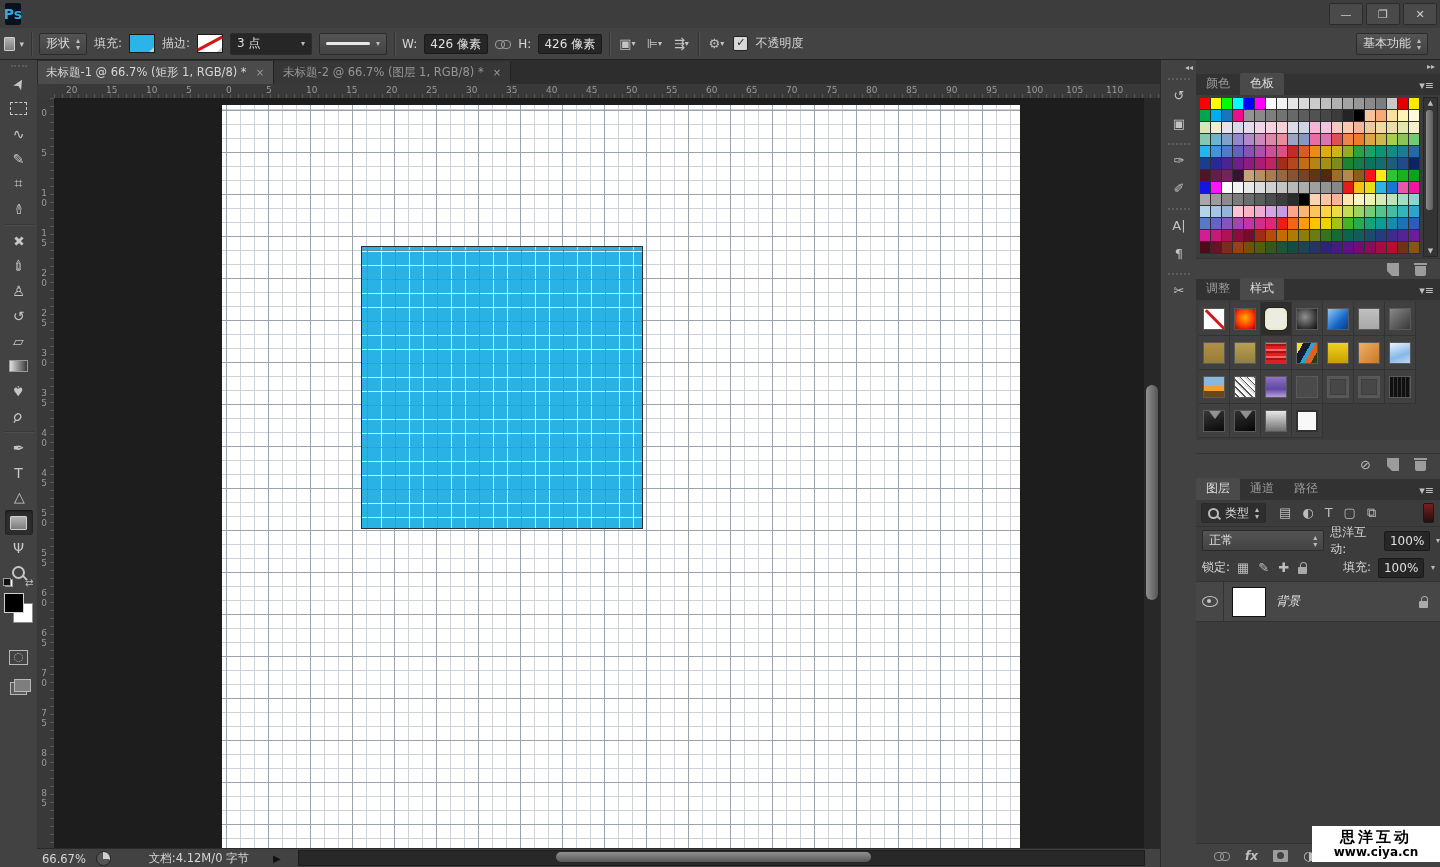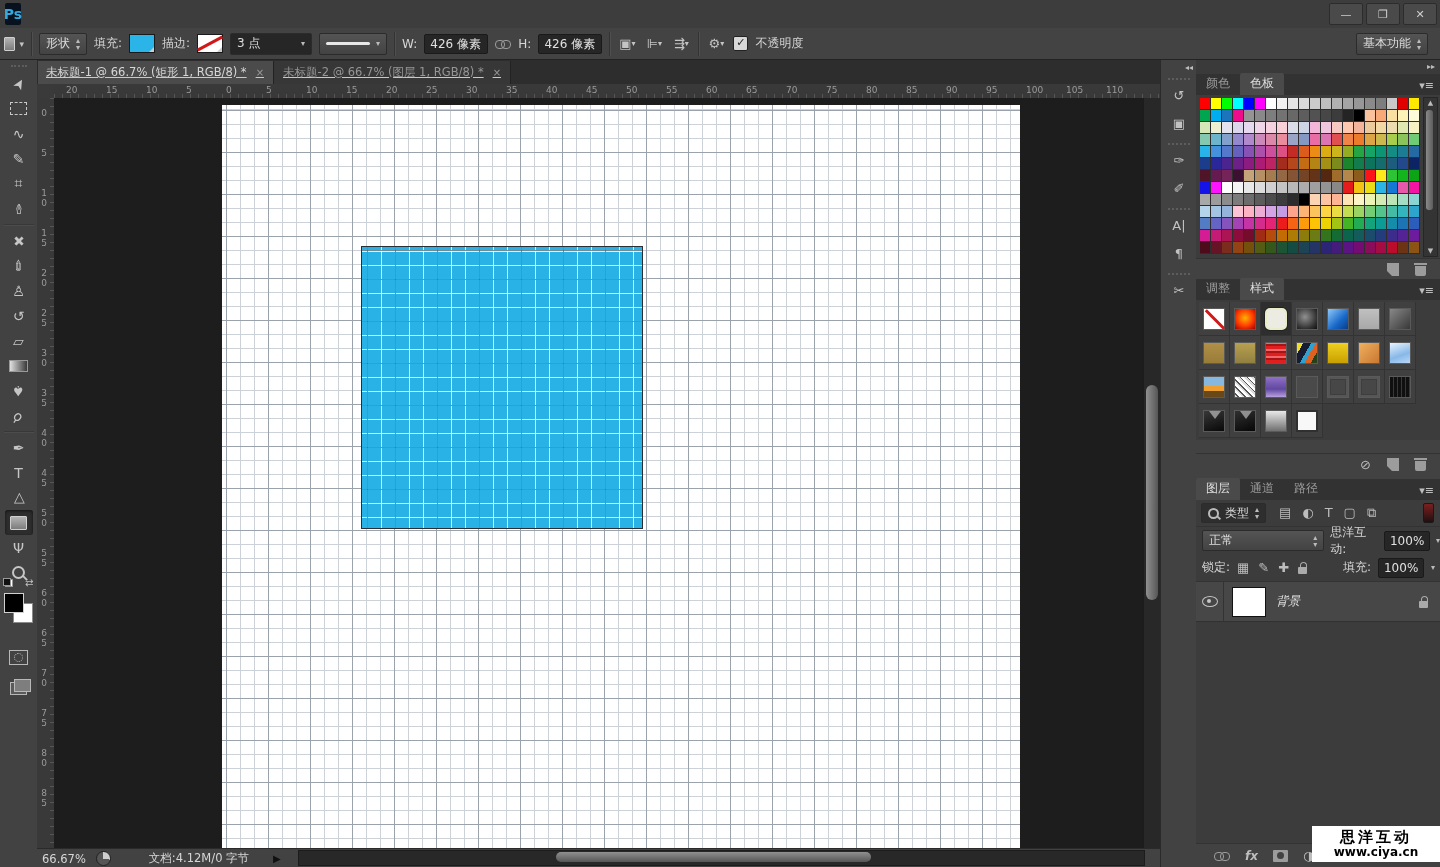--- a/index.html
+++ b/index.html
@@ -32,21 +32,21 @@
   .stroke-none{background:#fff;}
   .stroke-none::after{content:"";position:absolute;left:-2px;right:-2px;top:7px;height:3px;background:#d01818;transform:rotate(-28deg);}
   .mini-arrow{position:absolute;right:0;bottom:0;width:0;height:0;border-left:5px solid transparent;border-bottom:5px solid #ccc;}
   .line-sample{width:44px;height:3px;background:#e8e8e8;border-radius:2px;}
   .ob-icon{width:20px;height:20px;display:flex;align-items:center;justify-content:center;color:#c4c4c4;font-size:13px;}
   .checkbox{width:13px;height:13px;background:#d8d8d8;border:1px solid #222;border-radius:2px;color:#222;
             font-size:11px;line-height:12px;text-align:center;font-weight:bold;}
   #workspace{margin-left:auto;margin-right:12px;}
 
   
-  #tabbar{left:37px;top:60px;width:1123px;height:24px;background:#2d2d2d;display:flex;align-items:flex-end;text-decoration:underline;}
+  #tabbar{left:37px;top:60px;width:1123px;height:24px;background:#2d2d2d;display:flex;align-items:flex-end;}
   .doc-tab{height:23px;display:flex;align-items:center;gap:9px;padding:0 9px;background:#373737;color:#969696;
            border-right:1px solid #222;font-size:11.5px;white-space:nowrap;}
   .doc-tab.active{background:#4b4b4b;color:#d6d6d6;}
   .tab-close{font-size:10px;color:#9a9a9a;}
 
   
   #toolbar{left:0;top:60px;width:37px;height:807px;background:#424242;border-right:1px solid #2b2b2b;
            display:flex;flex-direction:column;align-items:center;}
   #toolbar .grip{width:16px;border-top:2px dotted #5d5d5d;margin:5px 0 4px 0;}
   .tool{width:28px;height:25px;display:flex;align-items:center;justify-content:center;color:#c6c6c6;

